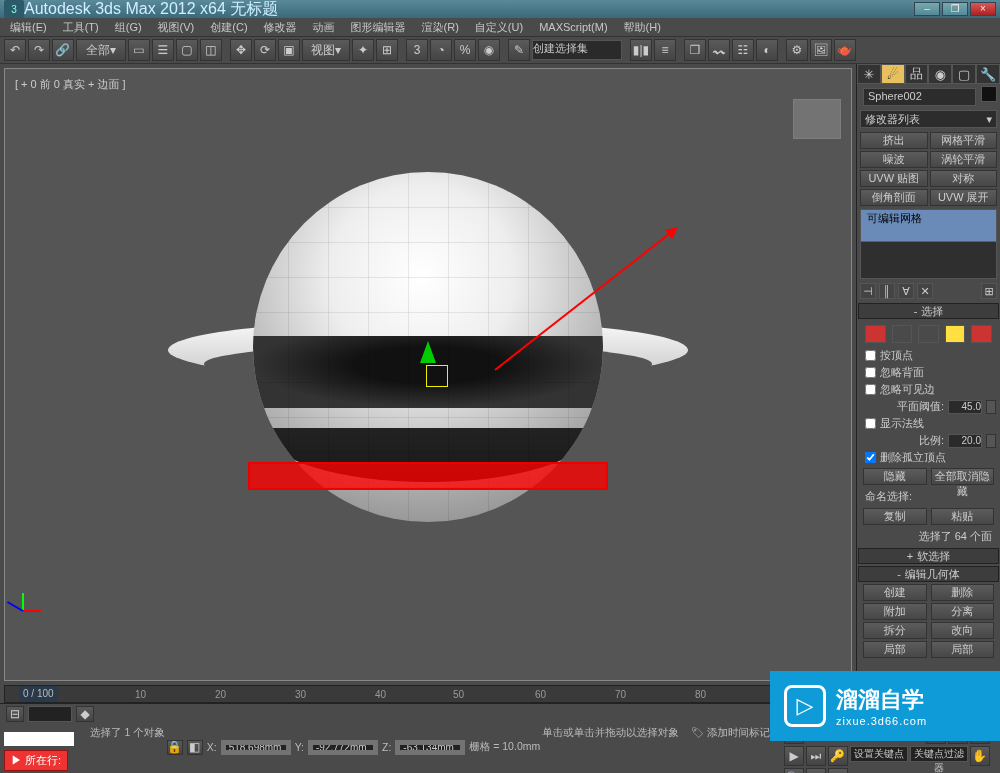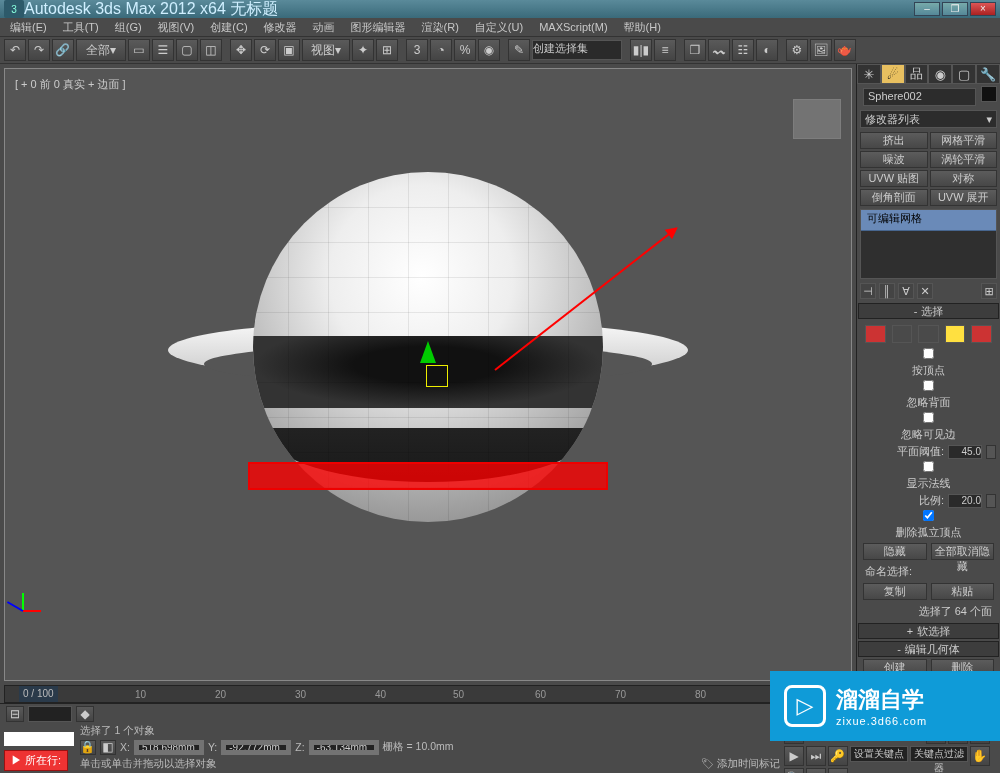--- a/index.html
+++ b/index.html
@@ -60,43 +60,43 @@
 
 .cmdpanel{position:absolute;top:64px;right:0;bottom:70px;width:144px;background:#4a4a4a;border-left:1px solid #222;font-size:11px;color:#ccc;overflow:hidden;}
 .tabstrip{display:flex;height:20px;background:#333;}
 .tabstrip .tab{flex:1;border:1px solid #555;display:flex;align-items:center;justify-content:center;font-size:13px;}
 .tab.active{background:#e8c060;color:#111;}
 .namebox{height:18px;background:#2c2c2c;border:1px solid #555;padding:1px 4px;margin:2px 3px;}
 .modlist-hdr{height:18px;background:#2c2c2c;border:1px solid #555;margin:0 3px 4px;padding:1px 4px;display:flex;align-items:center;justify-content:space-between;}
 .btnrow{display:flex;gap:2px;margin:2px 3px;}
 .pbtn{flex:1;height:17px;background:linear-gradient(#5c5c5c,#474747);border:1px solid #333;text-align:center;line-height:15px;font-size:11px;}
 .stack{margin:3px;height:70px;background:#2f2f2f;border:1px solid #555;}
-.stack-item{height:21px;background:#6a8ab8;color:#000;padding:1px 6px;border-bottom:1px solid #47668f;}
+.stack-item{height:32px;background:#6a8ab8;color:#000;padding:1px 6px;border-bottom:1px solid #47668f;}
 .ministrip{display:flex;gap:3px;margin:4px 3px;align-items:center;}
 .mini{width:16px;height:16px;border:1px solid #555;background:#444;font-size:11px;text-align:center;line-height:14px;}
 .rollhdr{height:16px;background:#3d3d3d;border:1px solid #222;text-align:center;line-height:14px;margin:2px 1px;}
 .rollhdr:before{content:"-";margin-right:4px;}
 .rollhdr.plus:before{content:"+";}
 .subobj{display:flex;gap:6px;padding:4px 8px;}
 .so{width:22px;height:18px;border:1px solid #555;}
 .so.active{background:#ffe040;}
-.check{display:flex;align-items:center;gap:4px;padding:1px 8px;flex-direction:column;}
+.check{display:flex;align-items:center;gap:4px;padding:1px 8px;}
 .check input{width:11px;height:11px;}
 .spin{display:flex;align-items:center;gap:4px;padding:1px 4px;justify-content:flex-end;}
 .spin input{width:34px;height:14px;background:#2a2a2a;border:1px solid #555;color:#ccc;font-size:10px;text-align:right;}
 .spin .ud{width:10px;height:14px;background:#555;border:1px solid #333;}
 .dual{display:flex;gap:4px;margin:2px 6px;}
 .dual .pbtn{flex:1;}
 .fldlab{padding:2px 8px;}
 
 
 .bottom{position:absolute;left:0;right:0;bottom:0;height:70px;background:#4a4a4a;border-top:1px solid #222;}
 .tctrl{display:flex;height:20px;align-items:center;gap:4px;padding:0 6px;font-size:10px;}
 .tctrl .tbox{width:44px;height:16px;background:#222;border:1px solid #555;}
-.status{position:absolute;left:80px;right:220px;top:22px;height:42px;display:flex;flex-direction:column;justify-content:center;gap:2px;font-size:10.5px;color:#bbb;}
+.status{position:absolute;left:80px;right:220px;top:22px;height:42px;display:flex;flex-direction:row;justify-content:center;gap:2px;font-size:10.5px;color:#bbb;}
 .coord{display:flex;align-items:center;gap:4px;}
 .coord .cin{background:#222;border:5px solid #737373;height:15px;width:70px;color:#ccc;padding:0 3px;font-size:10px;}
 .btm-left{position:absolute;left:4px;top:28px;}
 .btm-left .tag{background:#e33;color:#fff;padding:2px 6px;margin-top:4px;border:1px solid #911;display:inline-block;}
 .keytools{position:absolute;right:6px;top:20px;display:flex;flex-wrap:wrap;gap:2px;width:210px;}
 .keytools .tbtn{width:20px;height:20px;}
 .autokey{width:58px;height:16px;background:#222;border:1px solid #555;font-size:10px;text-align:center;line-height:14px;}
 
 
 .watermark{position:absolute;right:0;bottom:32px;width:230px;height:70px;background:#0f9bd8;display:flex;align-items:center;gap:10px;padding:0 14px;color:#fff;}

